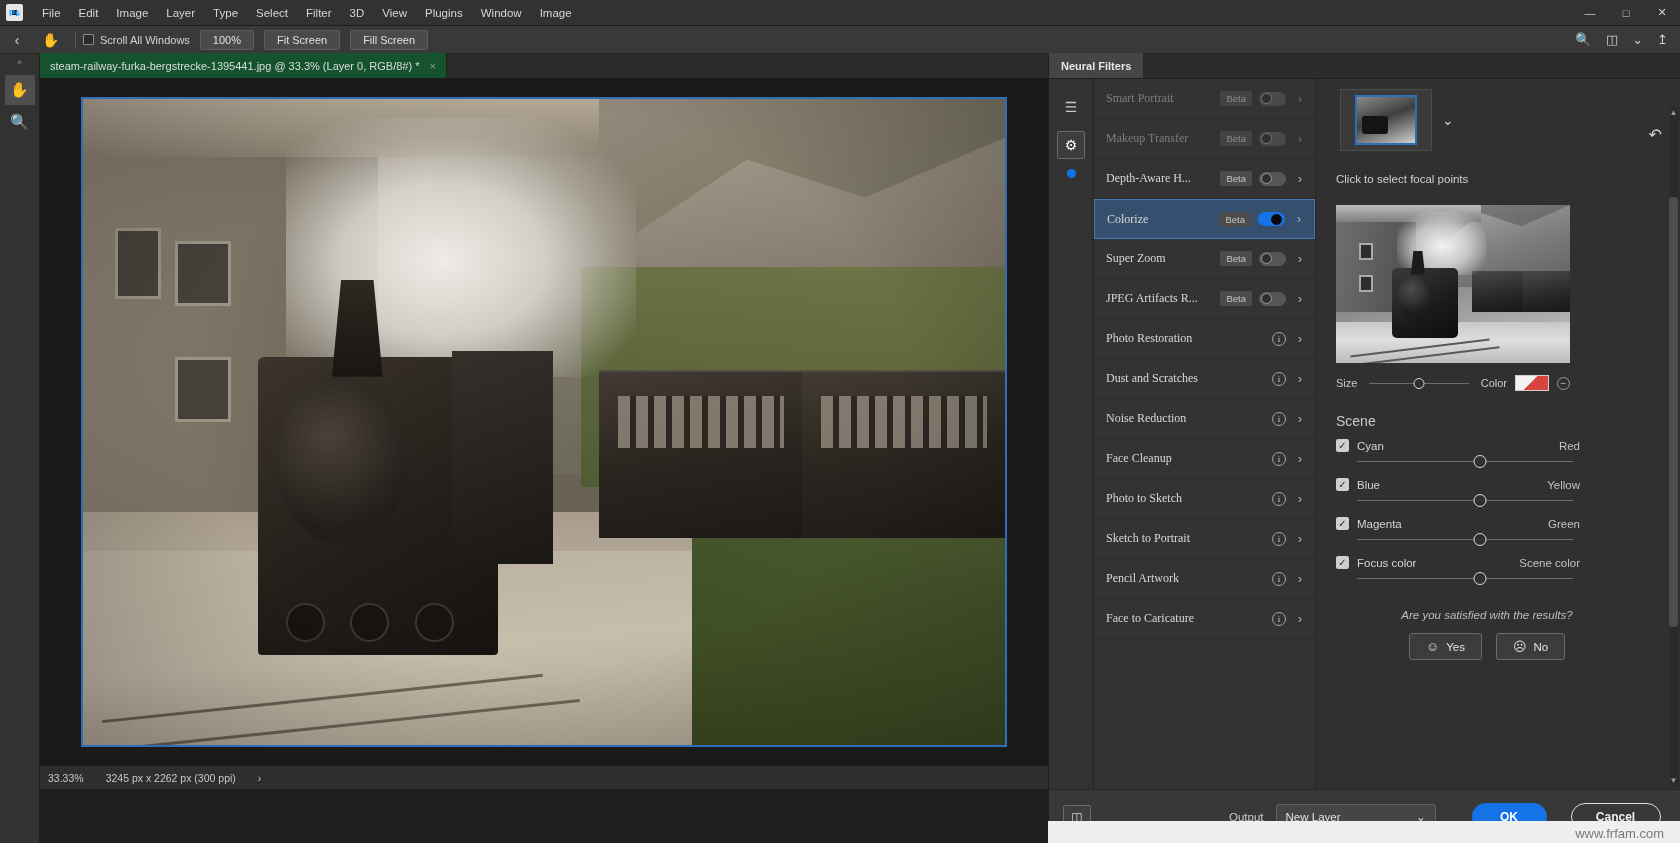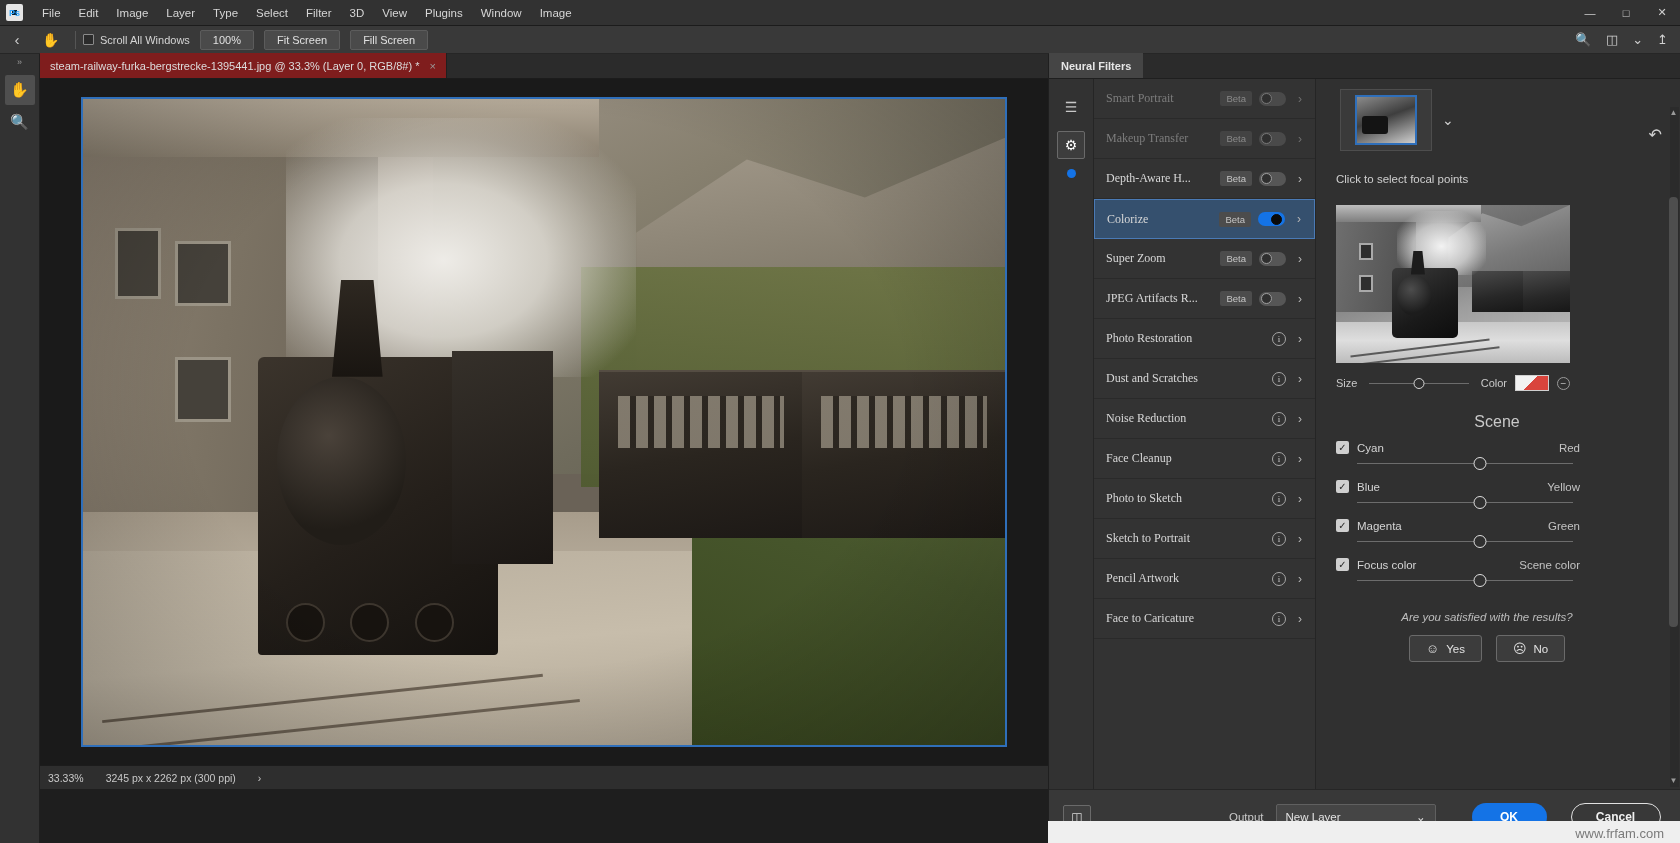--- a/index.html
+++ b/index.html
@@ -70,21 +70,21 @@
   }
   .tool.active { background: #4f4f4f; }
 
   
   .doc-tabbar {
     position: absolute; left: 40px; top: 54px; width: 1008px; height: 25px;
     background: #2b2b2b; border-bottom: 1px solid #1c1c1c;
     display: flex; align-items: flex-end;
   }
   .doc-tab {
-    background: #7f1d1d; height: 25px; display: flex; align-items: center;
+    background: #14532d; height: 25px; display: flex; align-items: center;
     padding: 0 10px; font-size: 11px; color: #dcdcdc; gap: 10px;
     border-right: 1px solid #1f1f1f;
   }
   .doc-tab .x { font-size: 11px; color: #9a9a9a; }
 
   .canvas-area {
     position: absolute; left: 40px; top: 79px; width: 1008px; height: 686px;
     background: #1a1a1a; display: flex; align-items: center; justify-content: center;
   }
   .photo-frame {
@@ -311,21 +311,21 @@
   }
   .swatch {
     width: 34px; height: 16px; border: 1px solid #cfcfcf;
     background: linear-gradient(135deg,#f2f2f2 0 46%, #d9443c 46% 100%);
   }
   .minus {
     width: 13px; height: 13px; border-radius: 50%; border: 1px solid #9a9a9a;
     color: #c5c5c5; font-size: 10px; display: flex; align-items: center; justify-content: center;
   }
 
-  .scene-title { font-size: 16px; color: #c9c9c9; margin: 22px 0 10px 6px; text-align: center; }
+  .scene-title { font-size: 14px; color: #c9c9c9; margin: 22px 0 10px 6px; }
   .scene-item { margin: 0 0 16px 6px; width: 244px; }
   .scene-head { display: flex; align-items: center; gap: 8px; }
   .cb {
     width: 13px; height: 13px; background: #cfcfcf; border-radius: 2px;
     color: #2a2a2a; font-size: 10px; display: flex; align-items: center; justify-content: center;
     flex: none;
   }
   .scene-name { font-size: 11.5px; color: #d4d4d4; }
   .scene-right { margin-left: auto; font-size: 11.5px; color: #c2c2c2; }
   .scene-track {

